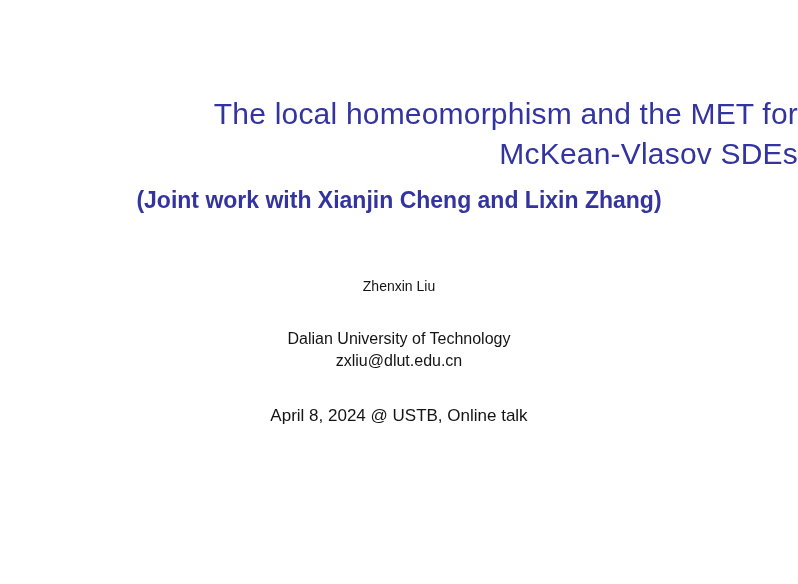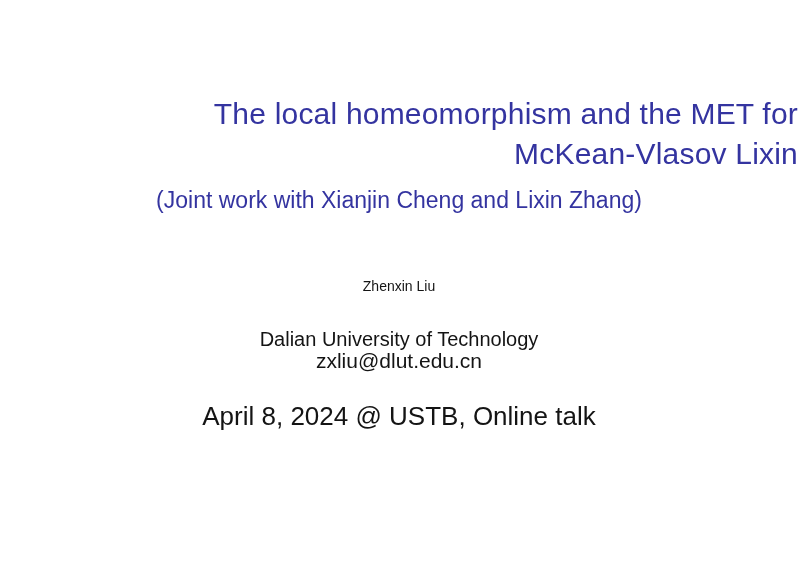--- a/index.html
+++ b/index.html
@@ -35,55 +35,55 @@
     letter-spacing: 0.2px;
     text-align: right;
   }
   .title .line {
     display: block;
   }
   .subtitle {
     margin-top: 12px;
     font-size: 23px;
     line-height: 28px;
-    font-weight: 400;
+    font-weight: 700;
     color: var(--title-color);
   }
   .author {
     margin-top: 58px;
     font-size: 14px;
     line-height: 28px;
     color: var(--body-color);
   }
   .institute {
     margin-top: 28px;
-    font-size: 20px;
+    font-size: 16px;
     line-height: 22px;
     color: var(--body-color);
   }
   .email {
-    font-size: 21px;
+    font-size: 16px;
     line-height: 22px;
     color: var(--body-color);
   }
   .date {
     margin-top: 30px;
-    font-size: 26px;
+    font-size: 17px;
     line-height: 28px;
     color: var(--body-color);
   }
 </style>
 </head>
 <body>
 
 <div class="slide">
 
   <h1 class="title">
     <span class="line">The local homeomorphism and the MET for</span>
-    <span class="line">McKean-Vlasov Lixin</span>
+    <span class="line">McKean-Vlasov SDEs</span>
   </h1>
 
   <div class="subtitle">(Joint work with Xianjin Cheng and Lixin Zhang)</div>
 
   <div class="author">Zhenxin Liu</div>
 
   <div class="institute">Dalian University of Technology</div>
 
   <div class="email">zxliu@dlut.edu.cn</div>
 

